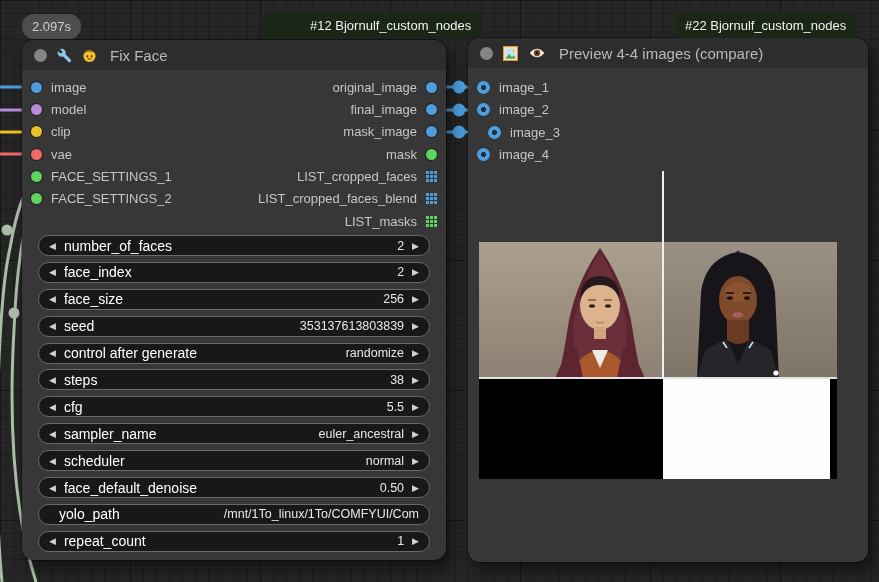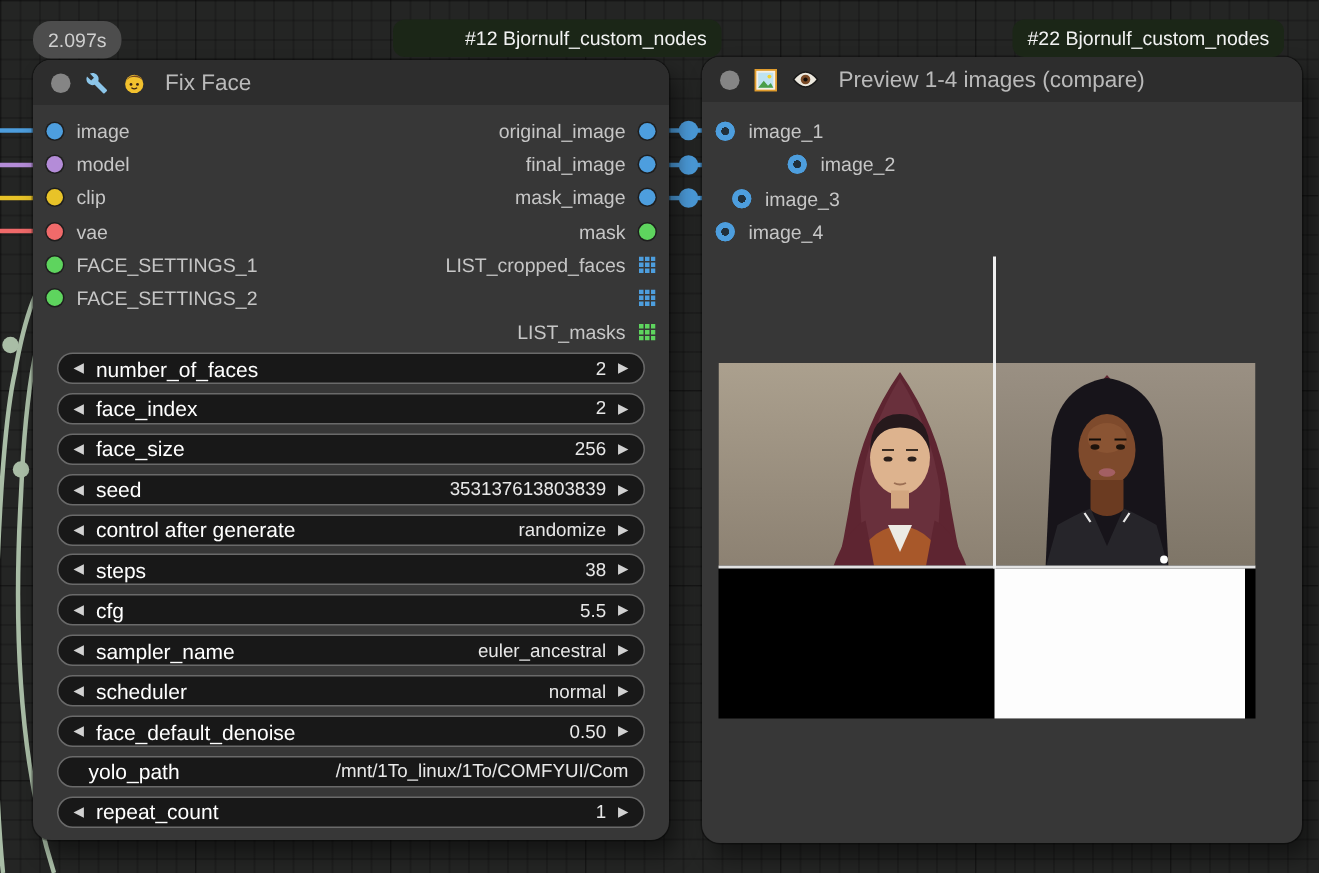--- a/index.html
+++ b/index.html
@@ -177,20 +177,21 @@
                 </g>
               </svg></span>
         </div>
       </div>
       <div class="iorow">
         <div class="inp">
           <span class="dot bg-green"></span>
           <span class="iolabel">FACE_SETTINGS_2</span>
         </div>
         <div class="outp">
+          <span class="iolabel">LIST_cropped_faces_blend</span>
           <span class="gicon fg-blue"><svg width="11" height="11" viewBox="0 0 11 11">
                 <g fill="currentColor">
                   <rect x="0" y="0" width="3" height="3"></rect>
                   <rect x="4" y="0" width="3" height="3"></rect>
                   <rect x="8" y="0" width="3" height="3"></rect>
                   <rect x="0" y="4" width="3" height="3"></rect>
                   <rect x="4" y="4" width="3" height="3"></rect>
                   <rect x="8" y="4" width="3" height="3"></rect>
                   <rect x="0" y="8" width="3" height="3"></rect>
                   <rect x="4" y="8" width="3" height="3"></rect>
@@ -306,31 +307,31 @@
             <circle cx="10.6" cy="5.4" r="1.4" fill="#f2d22e"></circle>
           </svg>
       </span>
       <span class="icon">
         <svg width="18" height="12" viewBox="0 0 18 12">
             <path d="M1 6q8-10 16 0q-8 10-16 0z" fill="#ece8de" stroke="#191919" stroke-width="1"></path>
             <circle cx="9" cy="6" r="3.2" fill="#7a4a26"></circle>
             <circle cx="9" cy="6" r="1.4" fill="#140d08"></circle>
           </svg>
       </span>
-      <span class="ntitle">Preview 1-4 images (compare)</span>
+      <span class="ntitle">Preview 4-4 images (compare)</span>
     </header>
 
     <div class="iorows" style="padding-top:8px;">
       <div class="iorow" style="height:22.5px;">
         <div class="inp">
           <span class="ring"></span>
           <span class="iolabel">image_1</span>
         </div>
       </div>
-      <div class="iorow" style="height:22.5px;margin-left:48px;">
+      <div class="iorow" style="height:22.5px;">
         <div class="inp">
           <span class="ring"></span>
           <span class="iolabel">image_2</span>
         </div>
       </div>
       <div class="iorow" style="height:22.5px;padding-left:20px;">
         <div class="inp">
           <span class="ring"></span>
           <span class="iolabel">image_3</span>
         </div>

